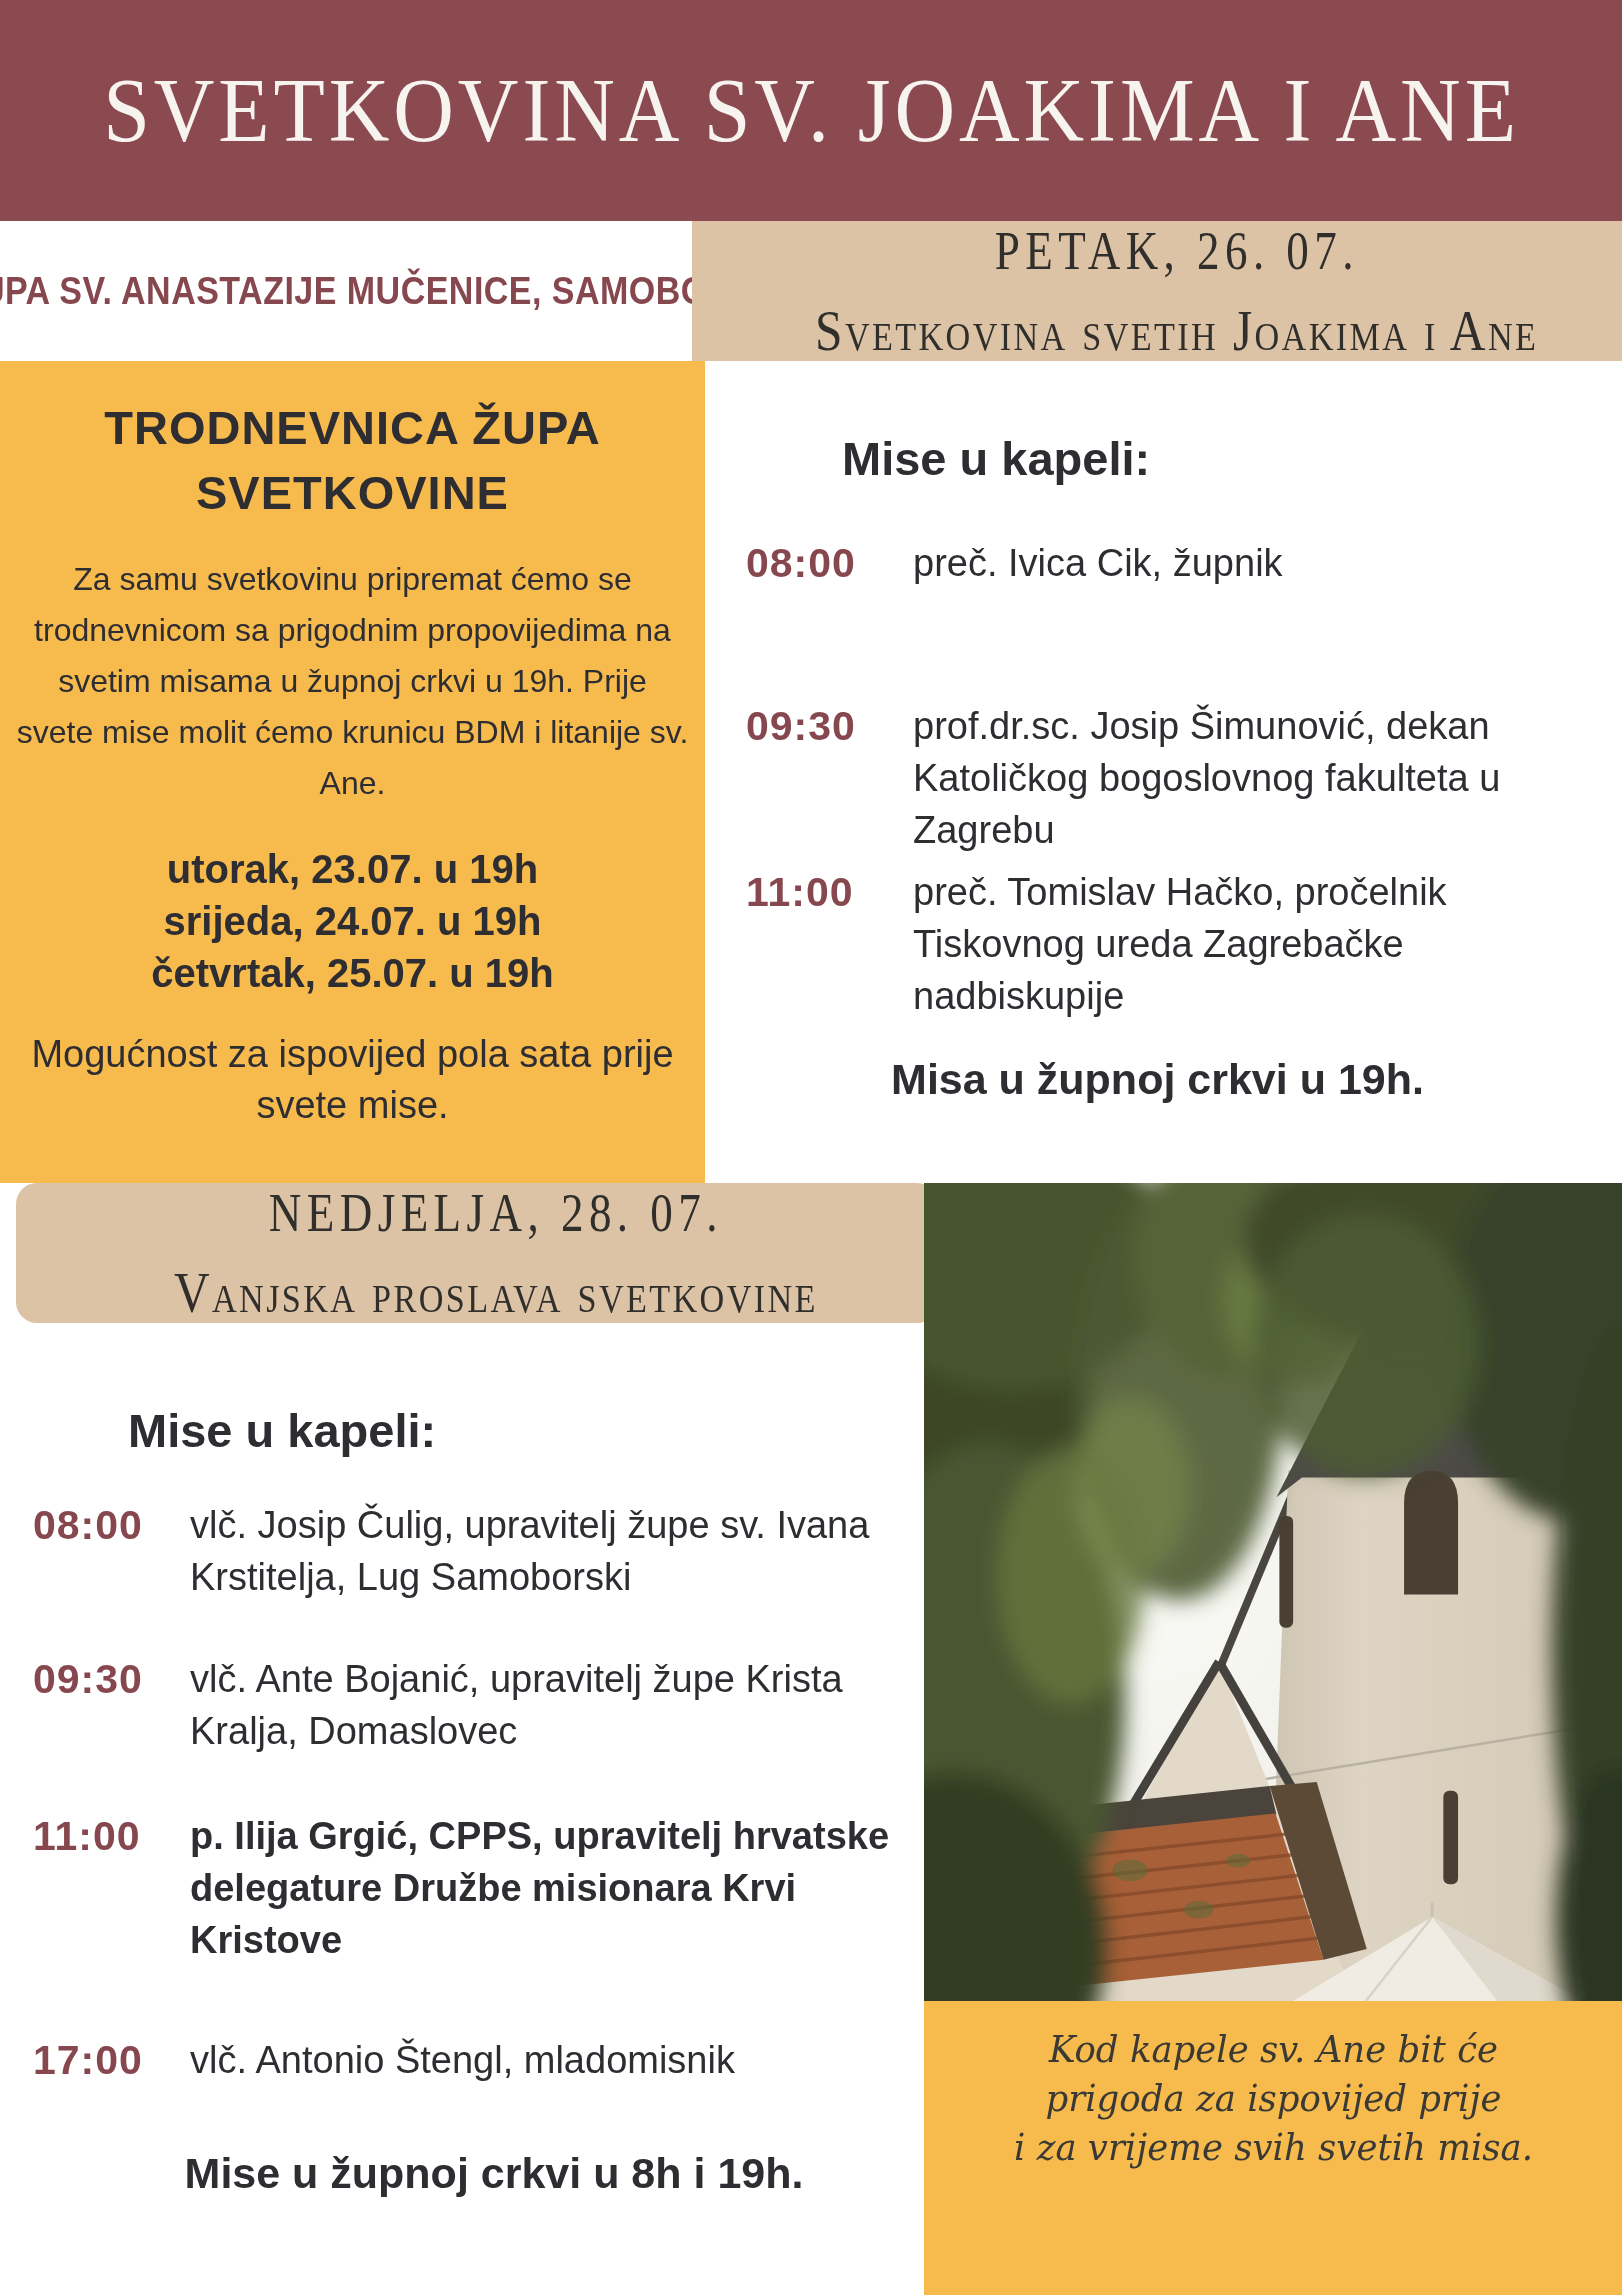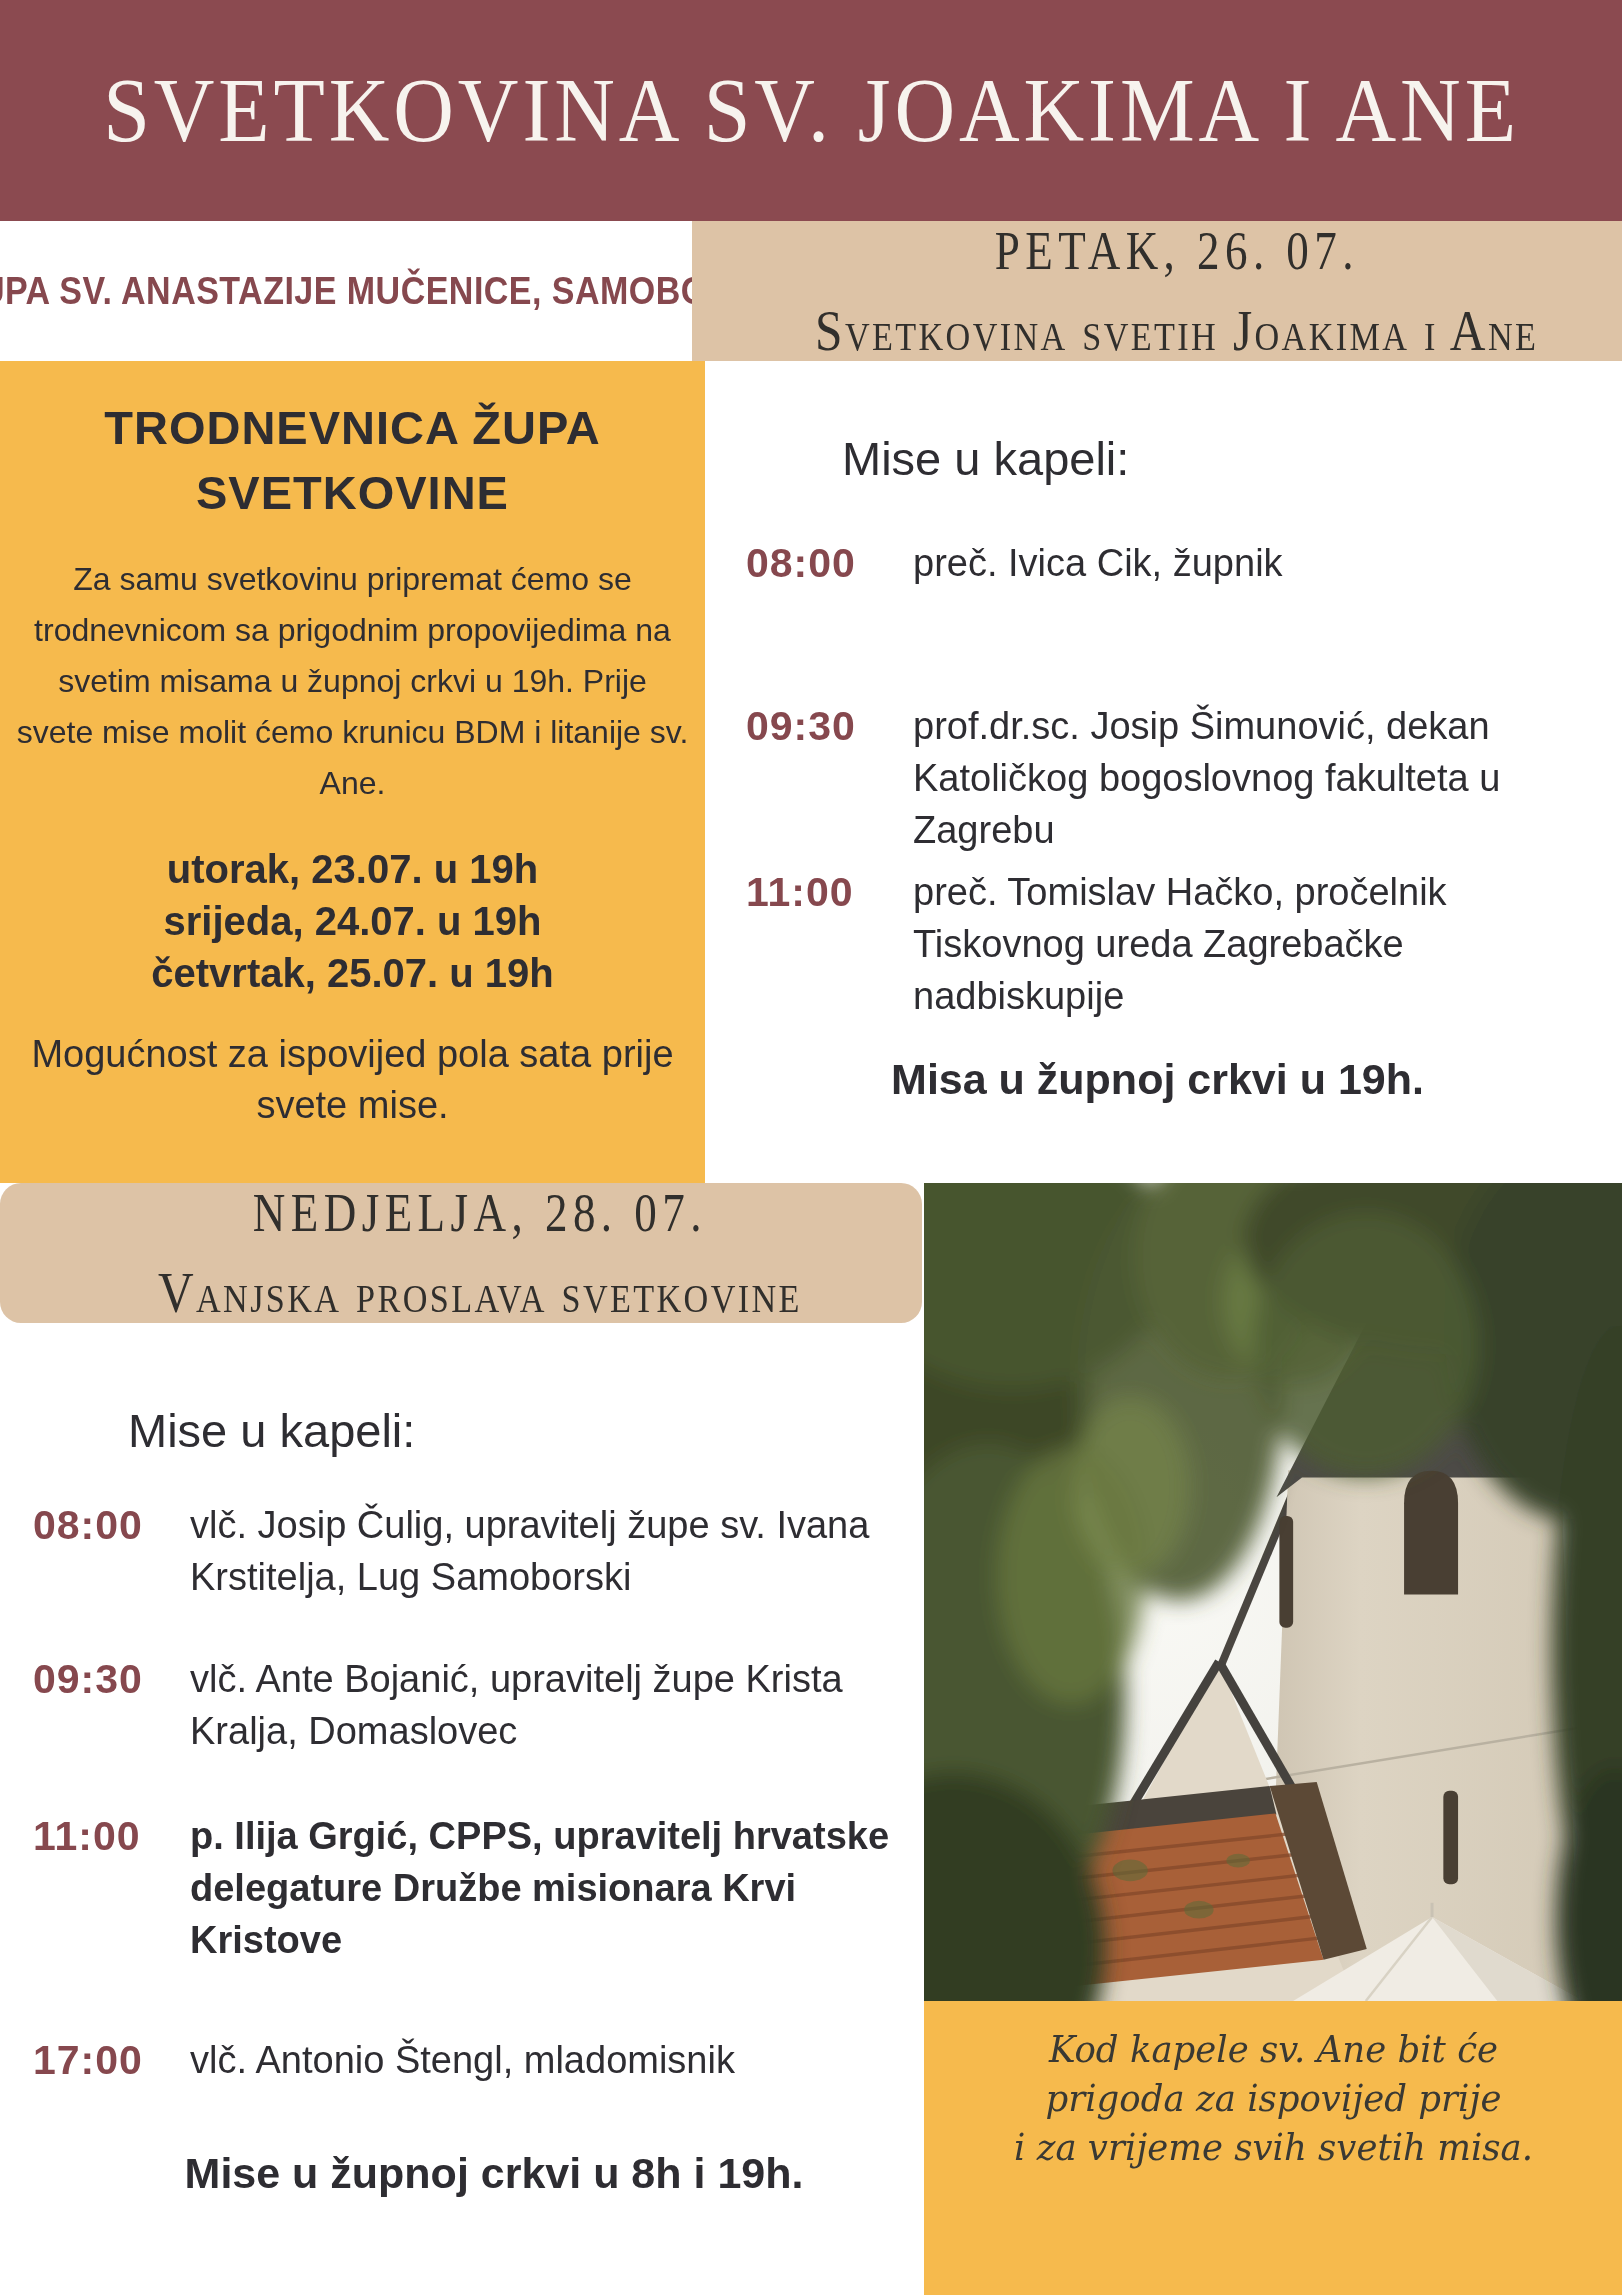--- a/index.html
+++ b/index.html
@@ -28,39 +28,39 @@
   
   .parish-strip{left:0;top:221px;width:692px;height:140px;background:#fff;
     display:flex;align-items:center;justify-content:center;}
   .parish-text{color:var(--maroon-text);font-weight:700;font-size:37px;white-space:nowrap;
     transform:scaleX(0.92) scaleY(1.05);letter-spacing:0.5px;}
 
   
   .day-head{background:var(--beige);display:flex;flex-direction:column;
     align-items:center;justify-content:center;gap:22px;color:#312F2C;padding-left:38px;}
   .friday-head{left:692px;top:221px;width:931px;height:140px;}
-  .sunday-head{left:0;top:1183px;width:922px;height:140px;border-radius:21px;}
+  .sunday-head{left:16px;top:1183px;width:922px;height:140px;border-radius:21px;}
   .day-date{font-family:"Liberation Serif", serif;font-size:49px;letter-spacing:5.9px;
     white-space:nowrap;transform:scale(0.92,1.12);}
   .day-title{font-family:"Liberation Serif", serif;font-variant:small-caps;font-size:52px;
     letter-spacing:2.5px;white-space:nowrap;transform:scale(0.95,1.1);}
 
   
   .triduum-panel{left:0;top:361px;width:705px;height:822px;background:var(--yellow);
     text-align:center;padding-top:34px;}
   .tri-title{font-size:47px;font-weight:700;line-height:65px;letter-spacing:1px;}
   .tri-intro{margin:29.4px auto 0;width:672px;font-size:32px;line-height:51px;}
   .tri-days{margin-top:34px;font-size:40px;font-weight:700;line-height:52px;}
   .tri-note{margin:30px auto 0;width:697px;font-size:38px;line-height:51px;}
 
   
   .sched-body{background:transparent;}
   .friday-body{left:692px;top:361px;width:931px;height:822px;}
   .sunday-body{left:0;top:1323px;width:924px;height:972px;}
-  .section-label{position:absolute;font-size:47px;font-weight:400;white-space:nowrap;}
+  .section-label{position:absolute;font-size:47px;font-weight:700;white-space:nowrap;}
   .friday-body .section-label{left:150px;top:70px;}
   .sunday-body .section-label{left:128px;top:80px;}
   .mass-row{position:absolute;display:flex;align-items:flex-start;}
   .friday-body .mass-row{left:54px;}
   .sunday-body .mass-row{left:33px;}
   .mass-time{width:123px;flex:0 0 123px;font-size:41px;font-weight:700;
     color:var(--maroon-text);letter-spacing:1px;line-height:52px;}
   .friday-body .mass-desc{margin-left:44px;}
   .sunday-body .mass-desc{margin-left:34px;}
   .mass-desc{width:707px;font-size:38px;line-height:52px;}

